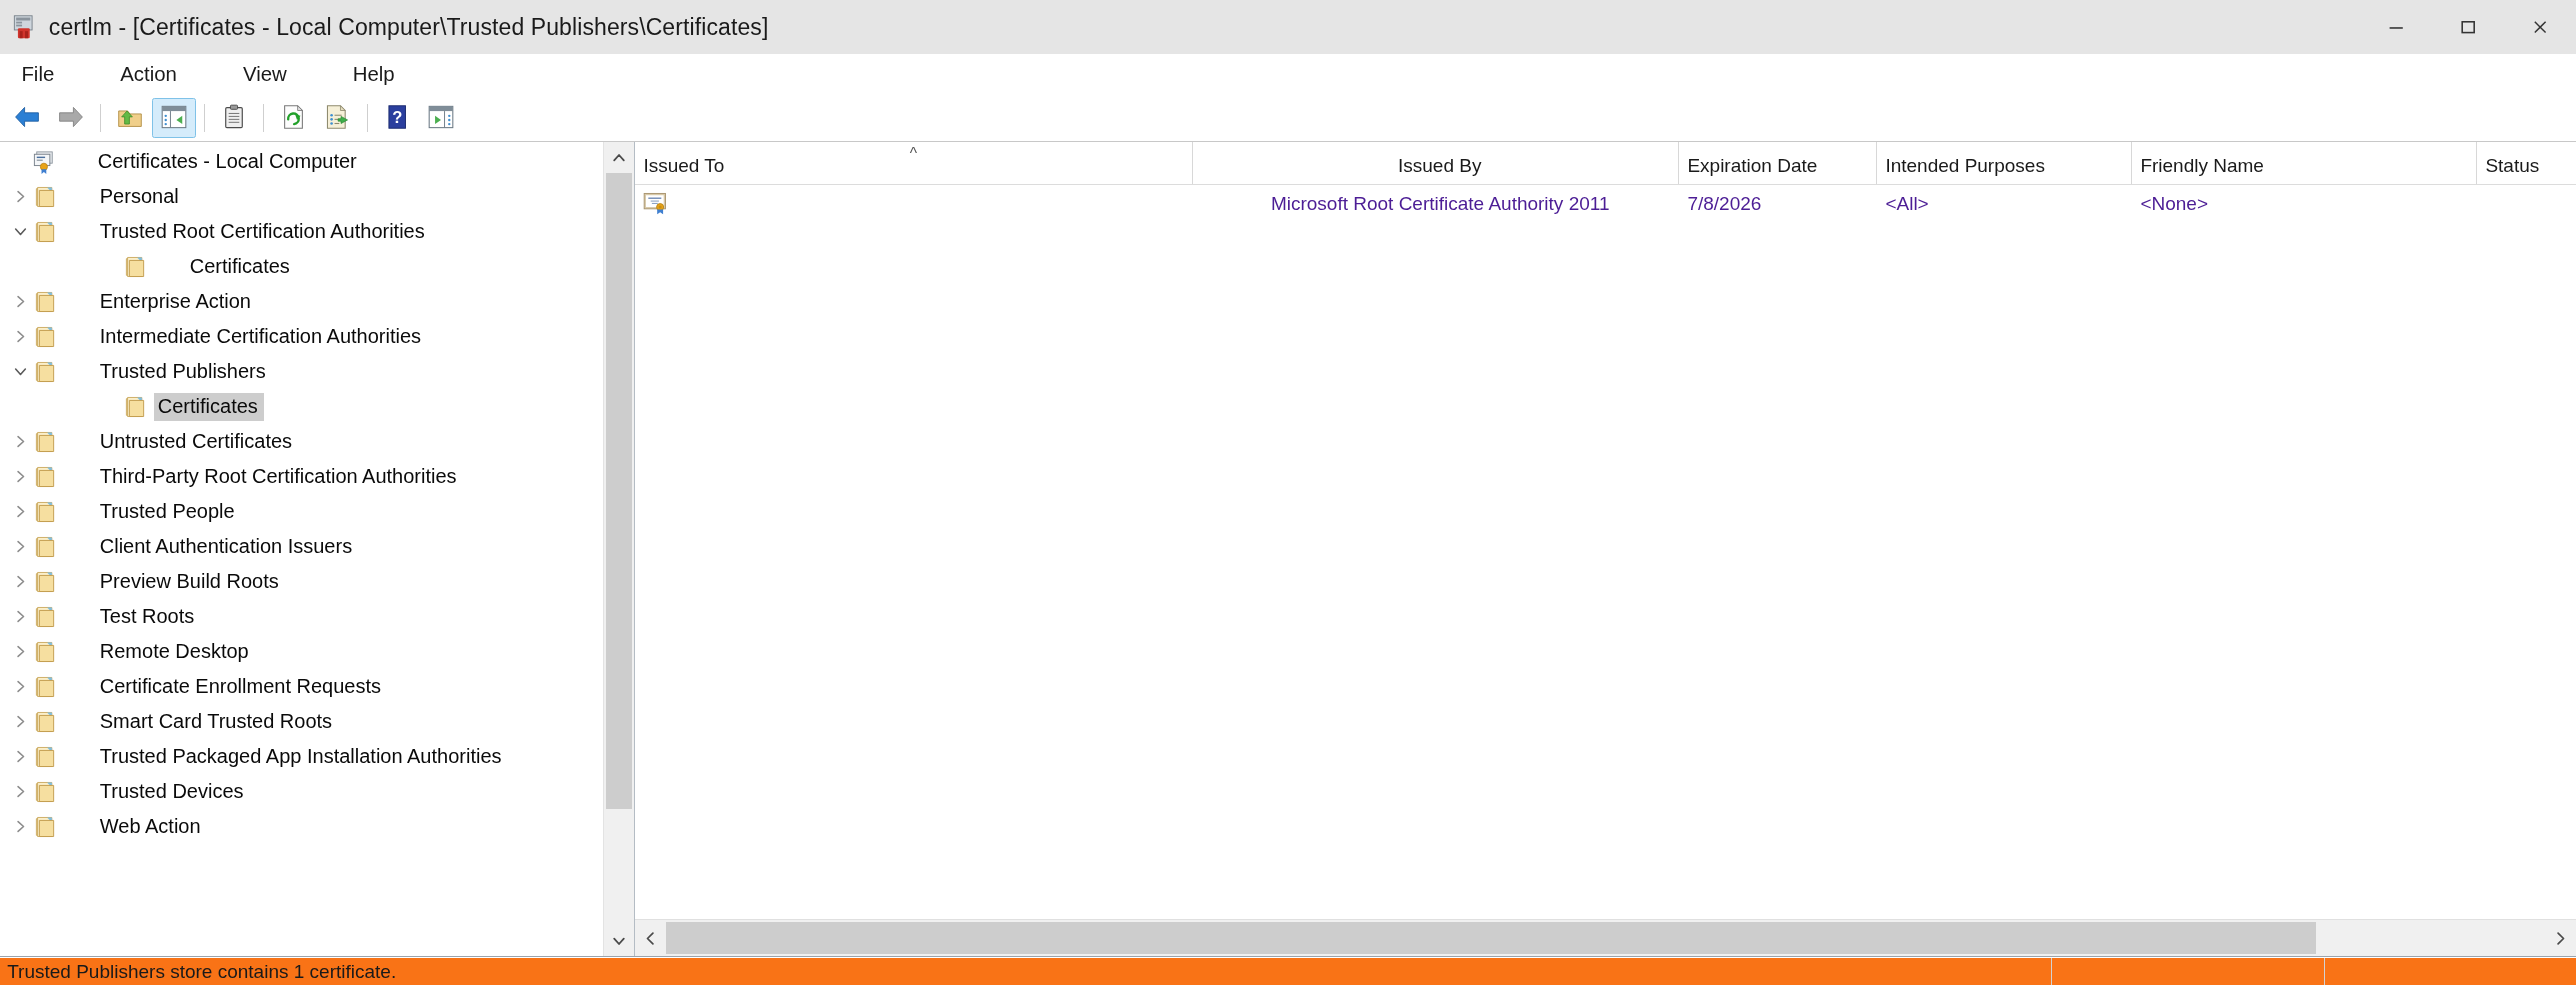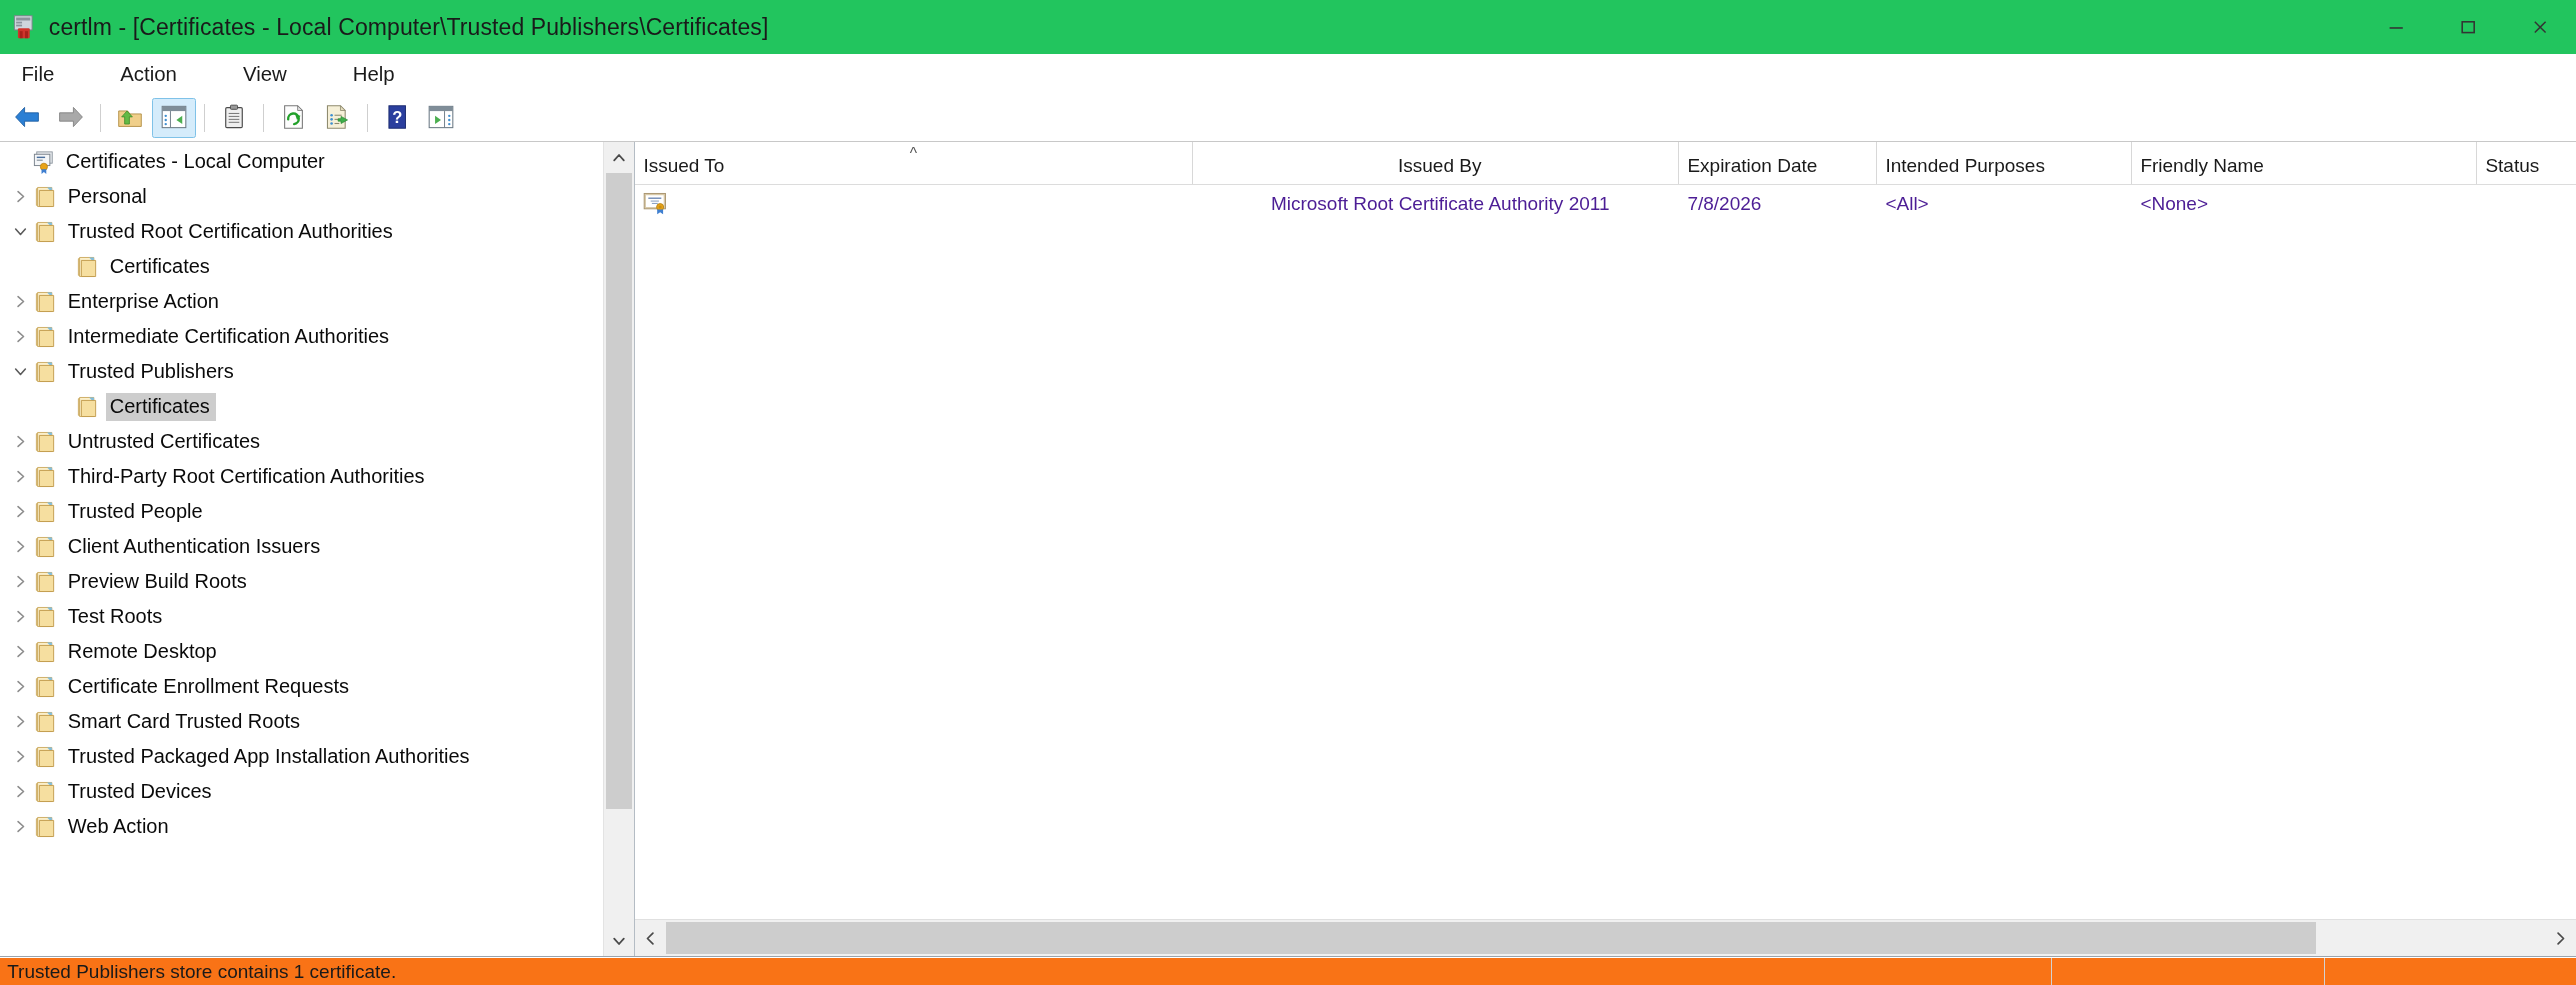--- a/index.html
+++ b/index.html
@@ -17,21 +17,21 @@
     width: 2576px;
     height: 986px;
     background: #ffffff;
     display: flex;
     flex-direction: column;
   }
 
   
   .titlebar {
     height: 54px;
-    background: #22c55e;
+    background: #e5e5e5;
     display: flex;
     align-items: center;
     flex: 0 0 auto;
     position: relative;
   }
   .title-icon {
     width: 26px;
     height: 26px;
     margin-left: 12px;
     margin-right: 10.8px;
@@ -157,29 +157,30 @@
     height: 24px;
     flex: 0 0 auto;
     margin-right: 8.4px;
     position: relative;
   }
   .tree-label {
     font-size: 20px;
     color: #0a0a0a;
     line-height: 1;
     padding: 3.6px 4.8px 4.8px 0;
+    margin-left: 32px;
   }
   .tree-item.selected .tree-label {
     background: #cdcdcd;
     padding: 3.6px 6px 4.8px 3.6px;
     margin-left: -3.6px;
   }
   .depth-0 { padding-left: 6px; }
   .depth-1 { padding-left: 8px; }
-  .depth-2 { padding-left: 50px; }
+  .depth-2 { padding-left: 98px; }
 
   
   .vscroll {
     width: 31px;
     flex: 0 0 auto;
     background: #f0f0f0;
     display: flex;
     flex-direction: column;
     border-left: 0.6px solid #e3e3e3;
   }

